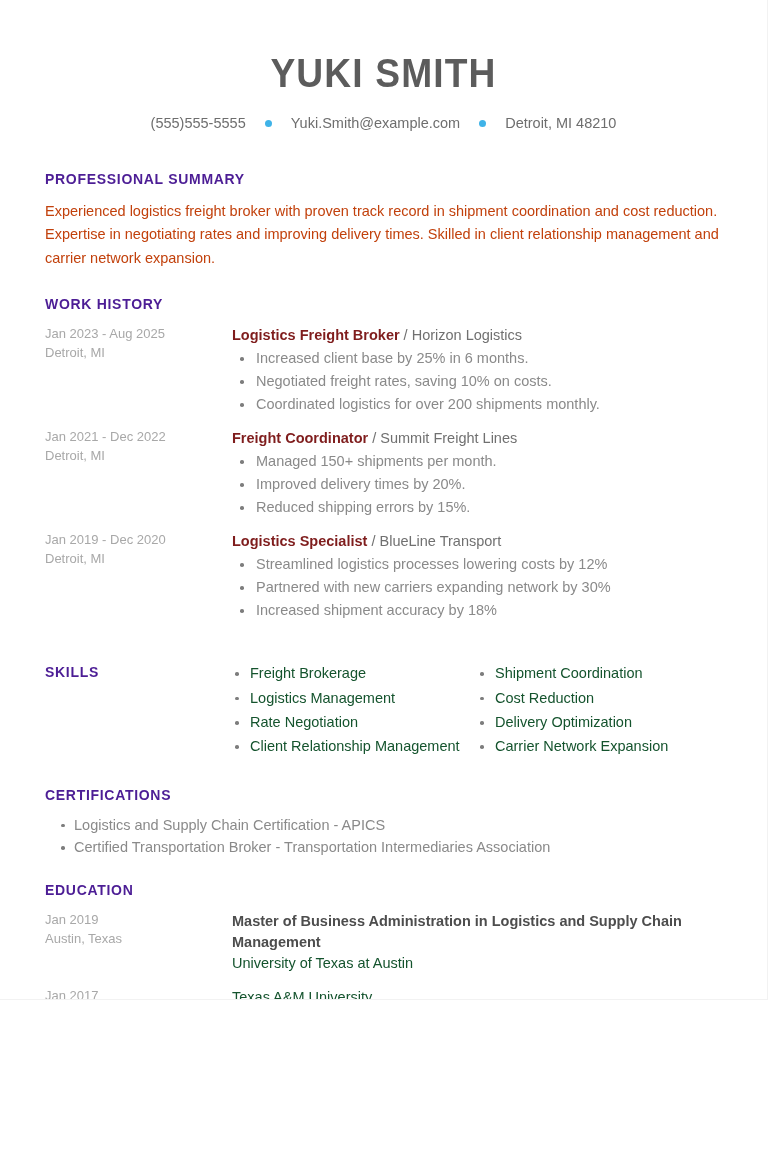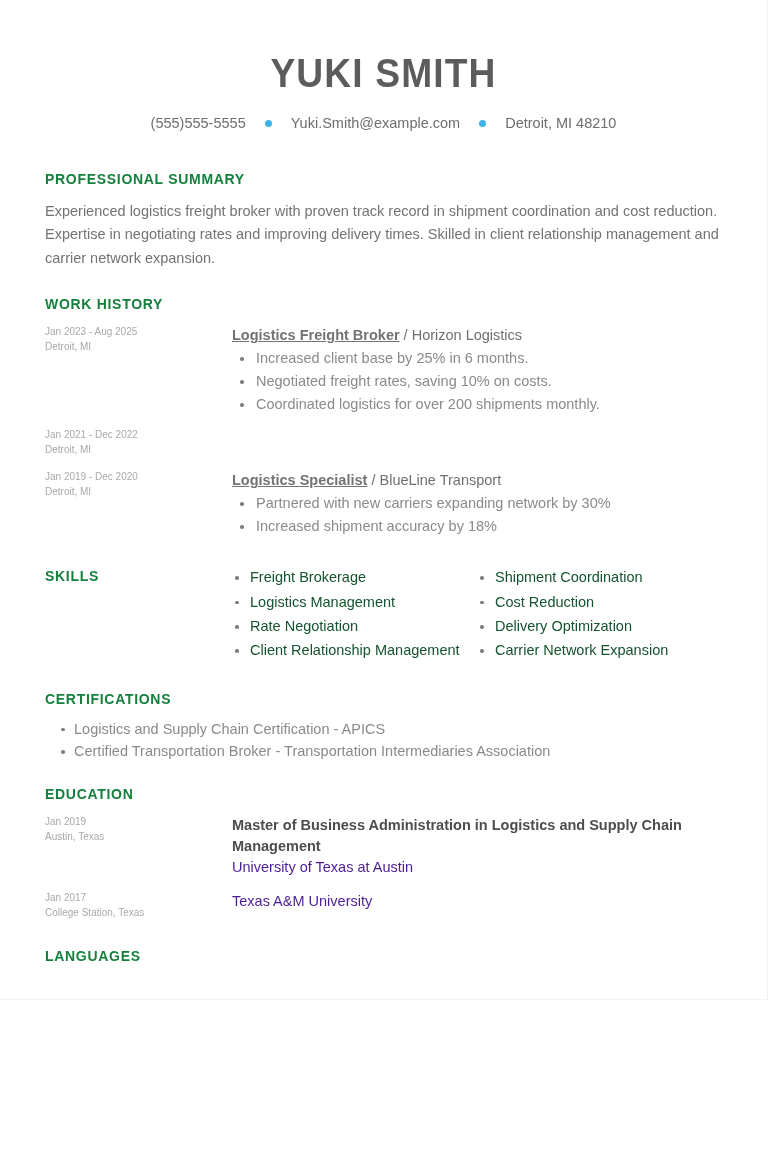--- a/index.html
+++ b/index.html
@@ -58,58 +58,57 @@
     border-radius: 50%;
     background: #3fb3e8;
     flex: none;
   }
 
   
   .sec-head {
     font-size: 14px;
     font-weight: 700;
     letter-spacing: 0.7px;
-    color: #15803d;
+    color: #4c1d95;
     text-transform: uppercase;
   }
 
   
   .summary-sec { margin-top: 38px; }
   .summary-text {
     margin-top: 13px;
     font-size: 14.5px;
     line-height: 1.62;
-    color: #737373;
+    color: #c2410c;
   }
 
   .work-sec { margin-top: 26px; }
   .entry {
     display: flex;
     margin-top: 13px;
   }
   .entry .left {
     width: 187px;
     flex: none;
-    font-size: 10px;
+    font-size: 13px;
     line-height: 1.45;
     color: #a8a8a8;
   }
   .entry .right {
     flex: 1;
     min-width: 0;
   }
   .job-title {
     font-size: 14.5px;
     line-height: 1.45;
     color: #707070;
   }
   .job-title b {
-    color: #737373;
+    color: #7f1d1d;
     font-weight: 700;
-    text-decoration: underline;
   }
 
   ul.bullets {
     list-style: none;
     margin: 2px 0 0 0;
     padding: 0;
   }
   ul.bullets li {
     position: relative;
     padding-left: 24px;
@@ -124,21 +123,21 @@
     left: 8px;
     top: 9px;
     width: 3.5px;
     height: 3.5px;
     border-radius: 50%;
     background: #7d7d7d;
   }
 
   
   .skills-sec {
-    margin-top: 30px;
+    margin-top: 42px;
     display: flex;
     align-items: flex-start;
   }
   .skills-sec .sec-head { width: 187px; flex: none; padding-top: 1px; }
   .skills-cols {
     flex: 1;
     display: flex;
     gap: 0;
   }
   .skills-col { width: 50%; box-sizing: border-box; }
@@ -196,21 +195,21 @@
   .edu-sec { margin-top: 23px; }
   .edu-degree {
     font-size: 14.5px;
     font-weight: 700;
     line-height: 1.45;
     color: #4d4d4d;
   }
   .edu-school {
     font-size: 14.5px;
     line-height: 1.45;
-    color: #4c1d95;
+    color: #14532d;
   }
 
   
   .lang-sec { margin-top: 28px; }
 </style>
 </head>
 <body>
 
 <div class="page">
   <div class="inner">
@@ -249,32 +248,43 @@
             <li>Coordinated logistics for over 200 shipments monthly.</li>
           </ul>
         </div>
       </div>
 
       <div class="entry">
         <div class="left">
           <div>Jan 2021 - Dec 2022</div>
           <div>Detroit, MI</div>
         </div>
+        <div class="right">
+          <div class="job-title">
+            <b>Freight Coordinator</b><span> / </span><span>Summit Freight Lines</span>
+          </div>
+          <ul class="bullets">
+            <li>Managed 150+ shipments per month.</li>
+            <li>Improved delivery times by 20%.</li>
+            <li>Reduced shipping errors by 15%.</li>
+          </ul>
+        </div>
       </div>
 
       <div class="entry">
         <div class="left">
           <div>Jan 2019 - Dec 2020</div>
           <div>Detroit, MI</div>
         </div>
         <div class="right">
           <div class="job-title">
             <b>Logistics Specialist</b><span> / </span><span>BlueLine Transport</span>
           </div>
           <ul class="bullets">
+            <li>Streamlined logistics processes lowering costs by 12%</li>
             <li>Partnered with new carriers expanding network by 30%</li>
             <li>Increased shipment accuracy by 18%</li>
           </ul>
         </div>
       </div>
     </div>
 
     <div class="skills-sec">
       <div class="sec-head">SKILLS</div>
       <div class="skills-cols">

